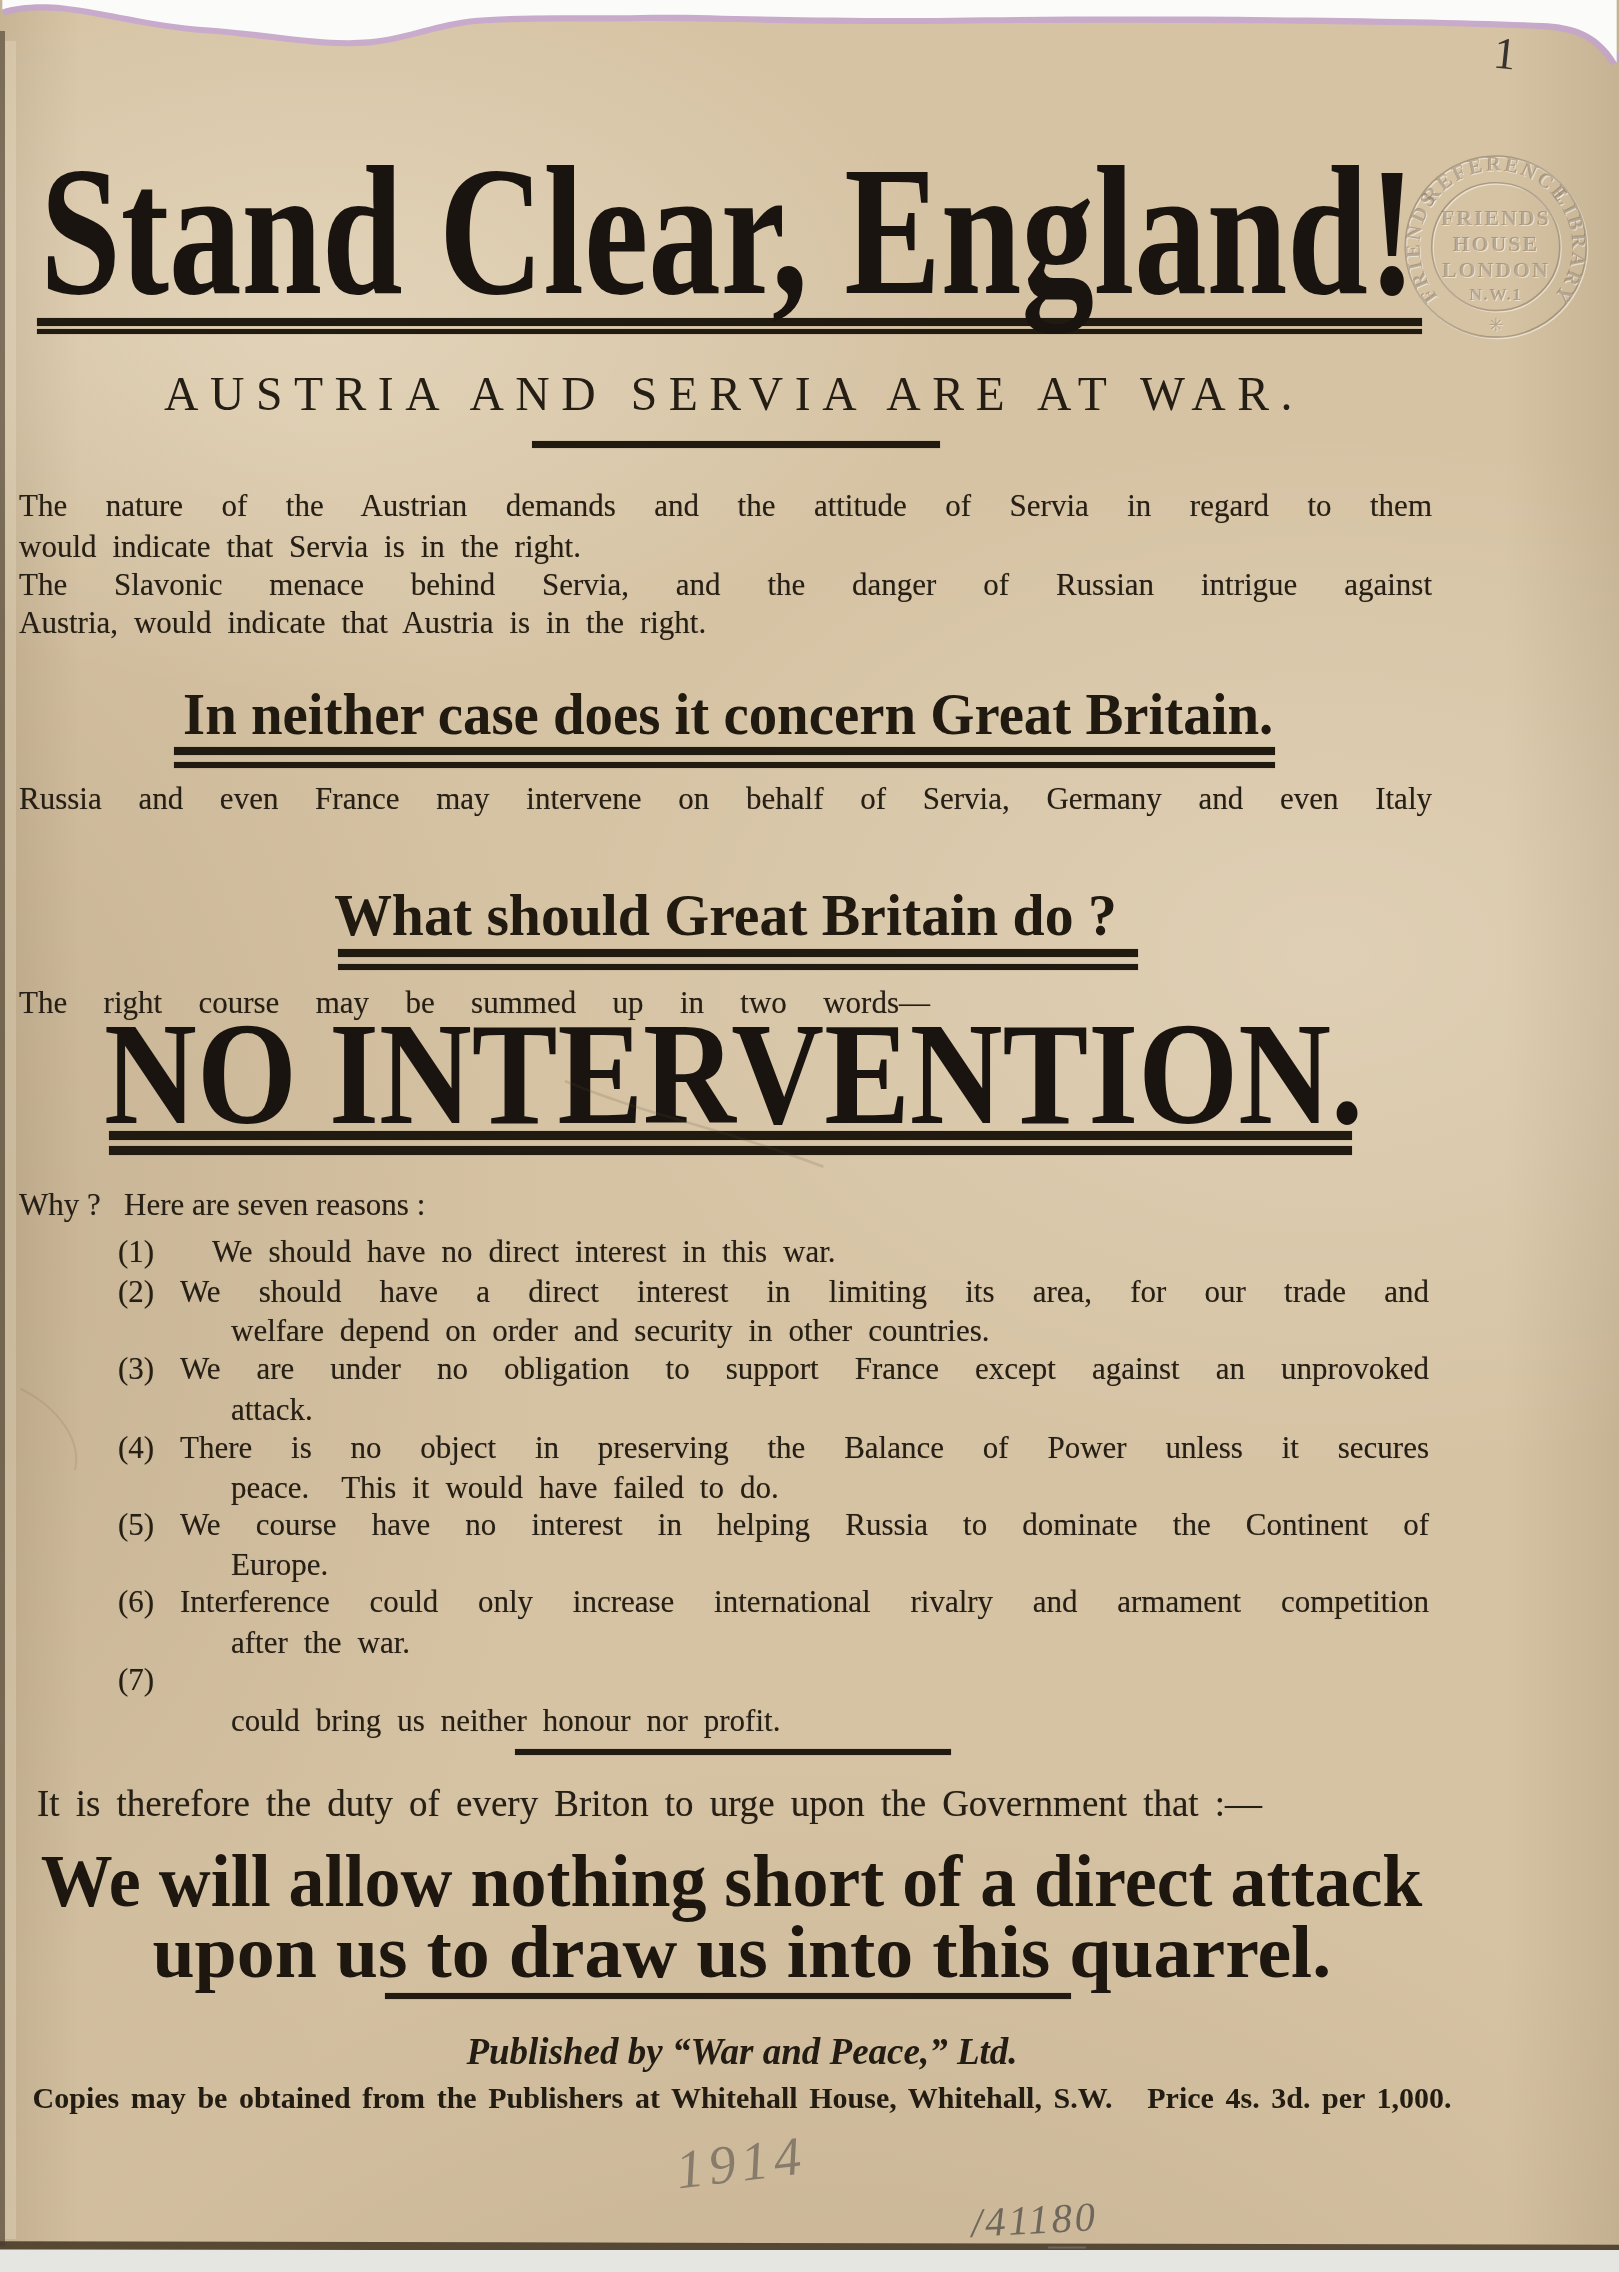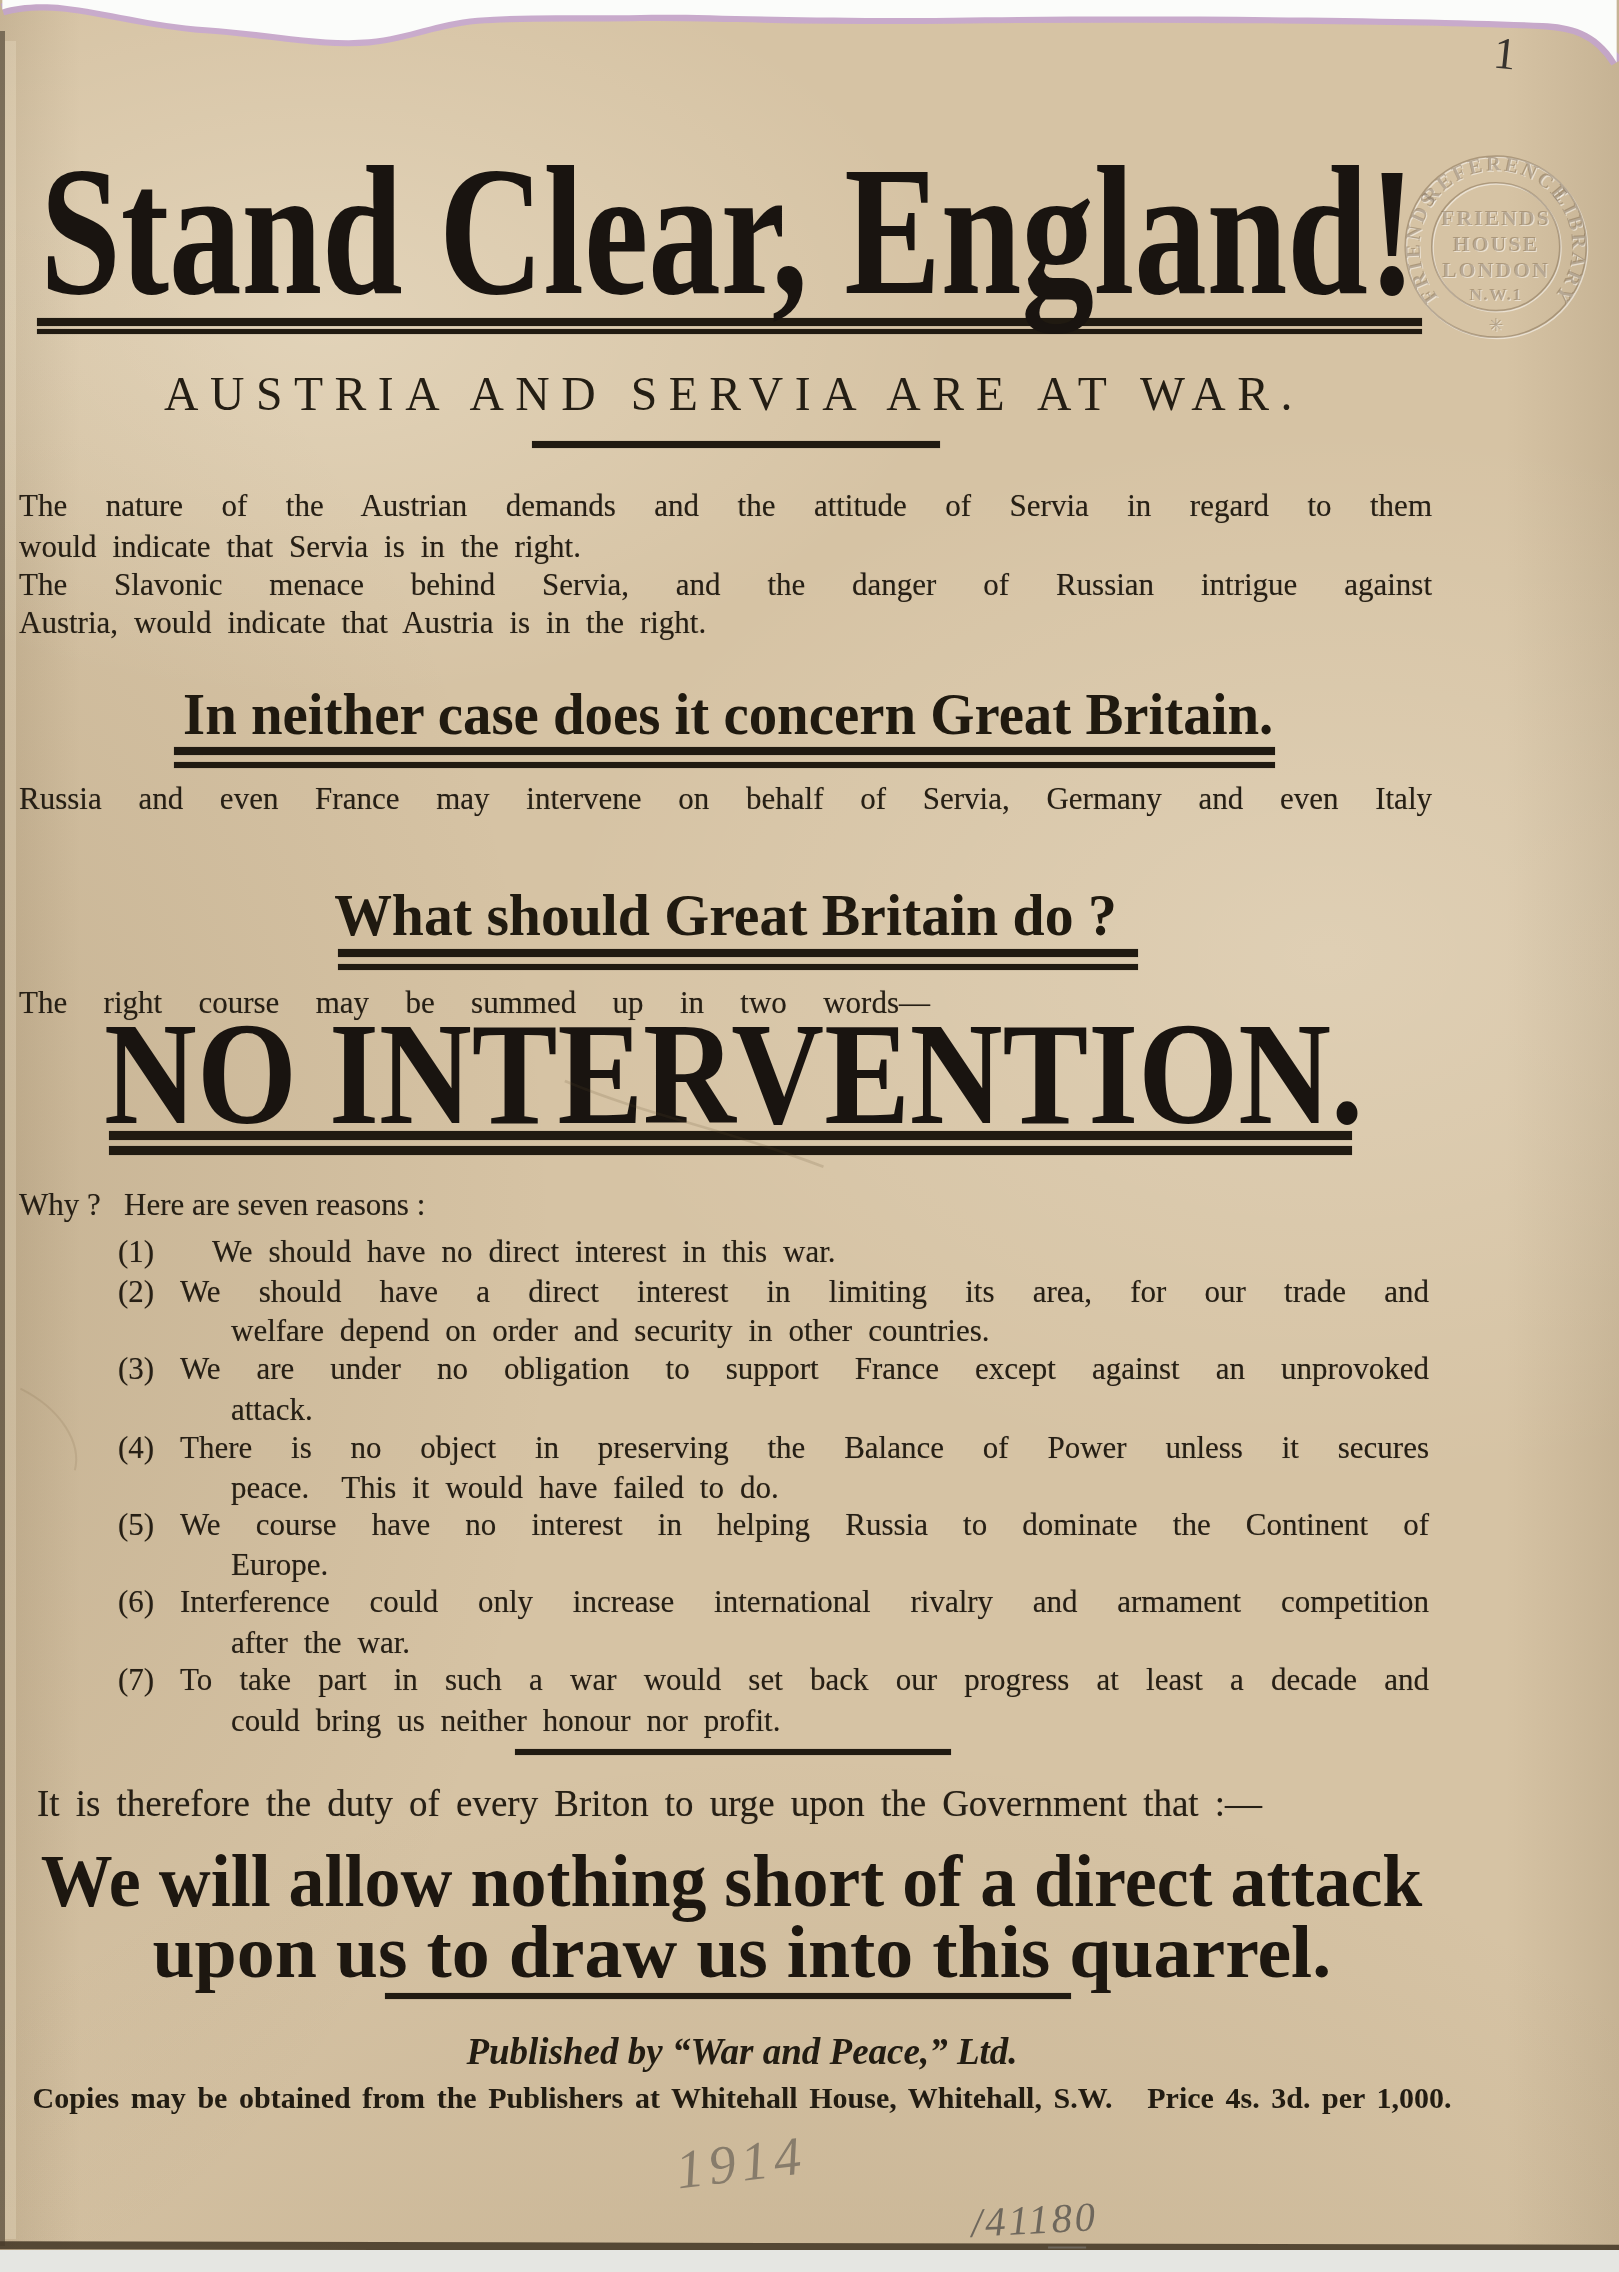--- a/index.html
+++ b/index.html
@@ -103,21 +103,20 @@
 
   <div class="num" style="top:1506px;">(5)</div>
   <div class="bl j" style="left:180px;top:1506px;width:1249px;">We course have no interest in helping Russia to dominate the Continent of</div>
   <div class="bl ws" style="left:231px;top:1546px;">Europe.</div>
 
   <div class="num" style="top:1583px;">(6)</div>
   <div class="bl j" style="left:180px;top:1583px;width:1249px;">Interference could only increase international rivalry and armament competition</div>
   <div class="bl ws" style="left:231px;top:1624px;">after the war.</div>
 
   <div class="num" style="top:1661px;">(7)</div>
-  <div class="bl j" style="left:180px;top:1661px;width:1249px;">To take part in such a war would set back our progress at least a decade and</div>
   <div class="bl ws" style="left:231px;top:1702px;">could bring us neither honour nor profit.</div>
 
   <div class="bl j duty" style="left:37px;top:1782px;width:1225px;">It is therefore the duty of every Briton to urge upon the Government that :—</div>
 
   <div class="imprint-pub" style="top:2030px;">Published by “War and Peace,” Ltd.</div>
   <div class="imprint-cop" style="top:2080px;">Copies may be obtained from the Publishers at Whitehall House, Whitehall, S.W.&nbsp;&nbsp; Price 4s. 3d. per 1,000.</div>
 
   <svg class="svg-layer" width="1619" height="2273" viewBox="0 0 2379 3339">
 
     <text x="1070" y="430" font-size="272" font-weight="bold" fill="#191410" text-anchor="middle" textLength="2022" lengthAdjust="spacingAndGlyphs">Stand Clear, England!</text>

